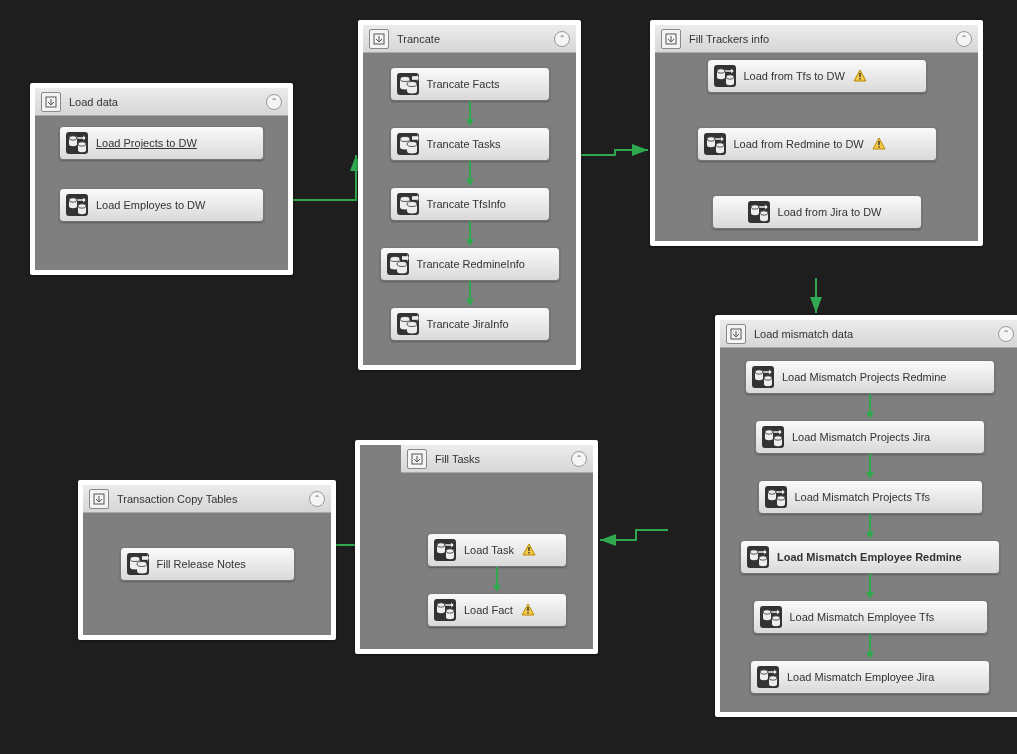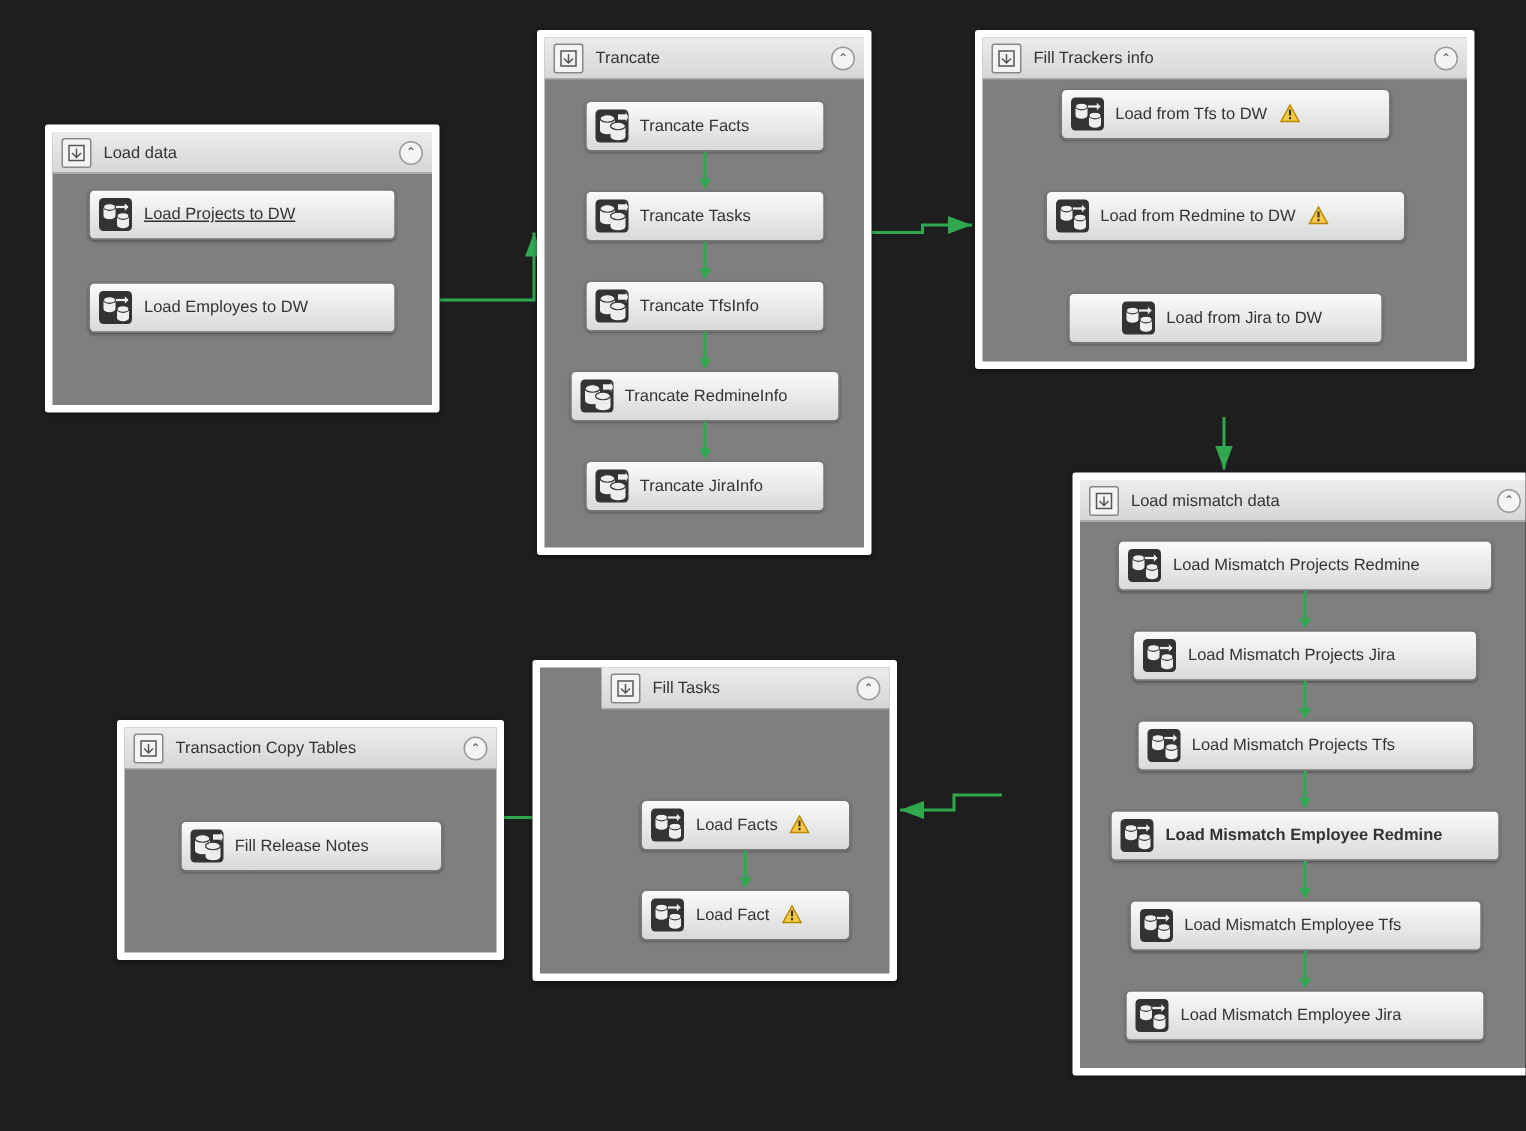--- a/index.html
+++ b/index.html
@@ -437,21 +437,21 @@
     <div class="collapse-btn">⌃</div>
   </div>
   <div class="container-body vflow" style="padding:20px 10px 16px 10px;">
     <div style="height:40px"></div>
     <div class="task" style="width:140px;">
       <div class="task-icon">
             <svg width="22" height="22">
               <use href="#icon-dataflow"></use>
             </svg>
           </div>
-      <span class="task-label">Load Facts</span>
+      <span class="task-label">Load Task</span>
       <svg class="warn-badge">
             <use href="#icon-warn"></use>
           </svg>
     </div>
     <div class="inner-arrow">
           <svg>
             <use href="#inner-arrow-g"></use>
           </svg>
         </div>
     <div class="task" style="width:140px;">

